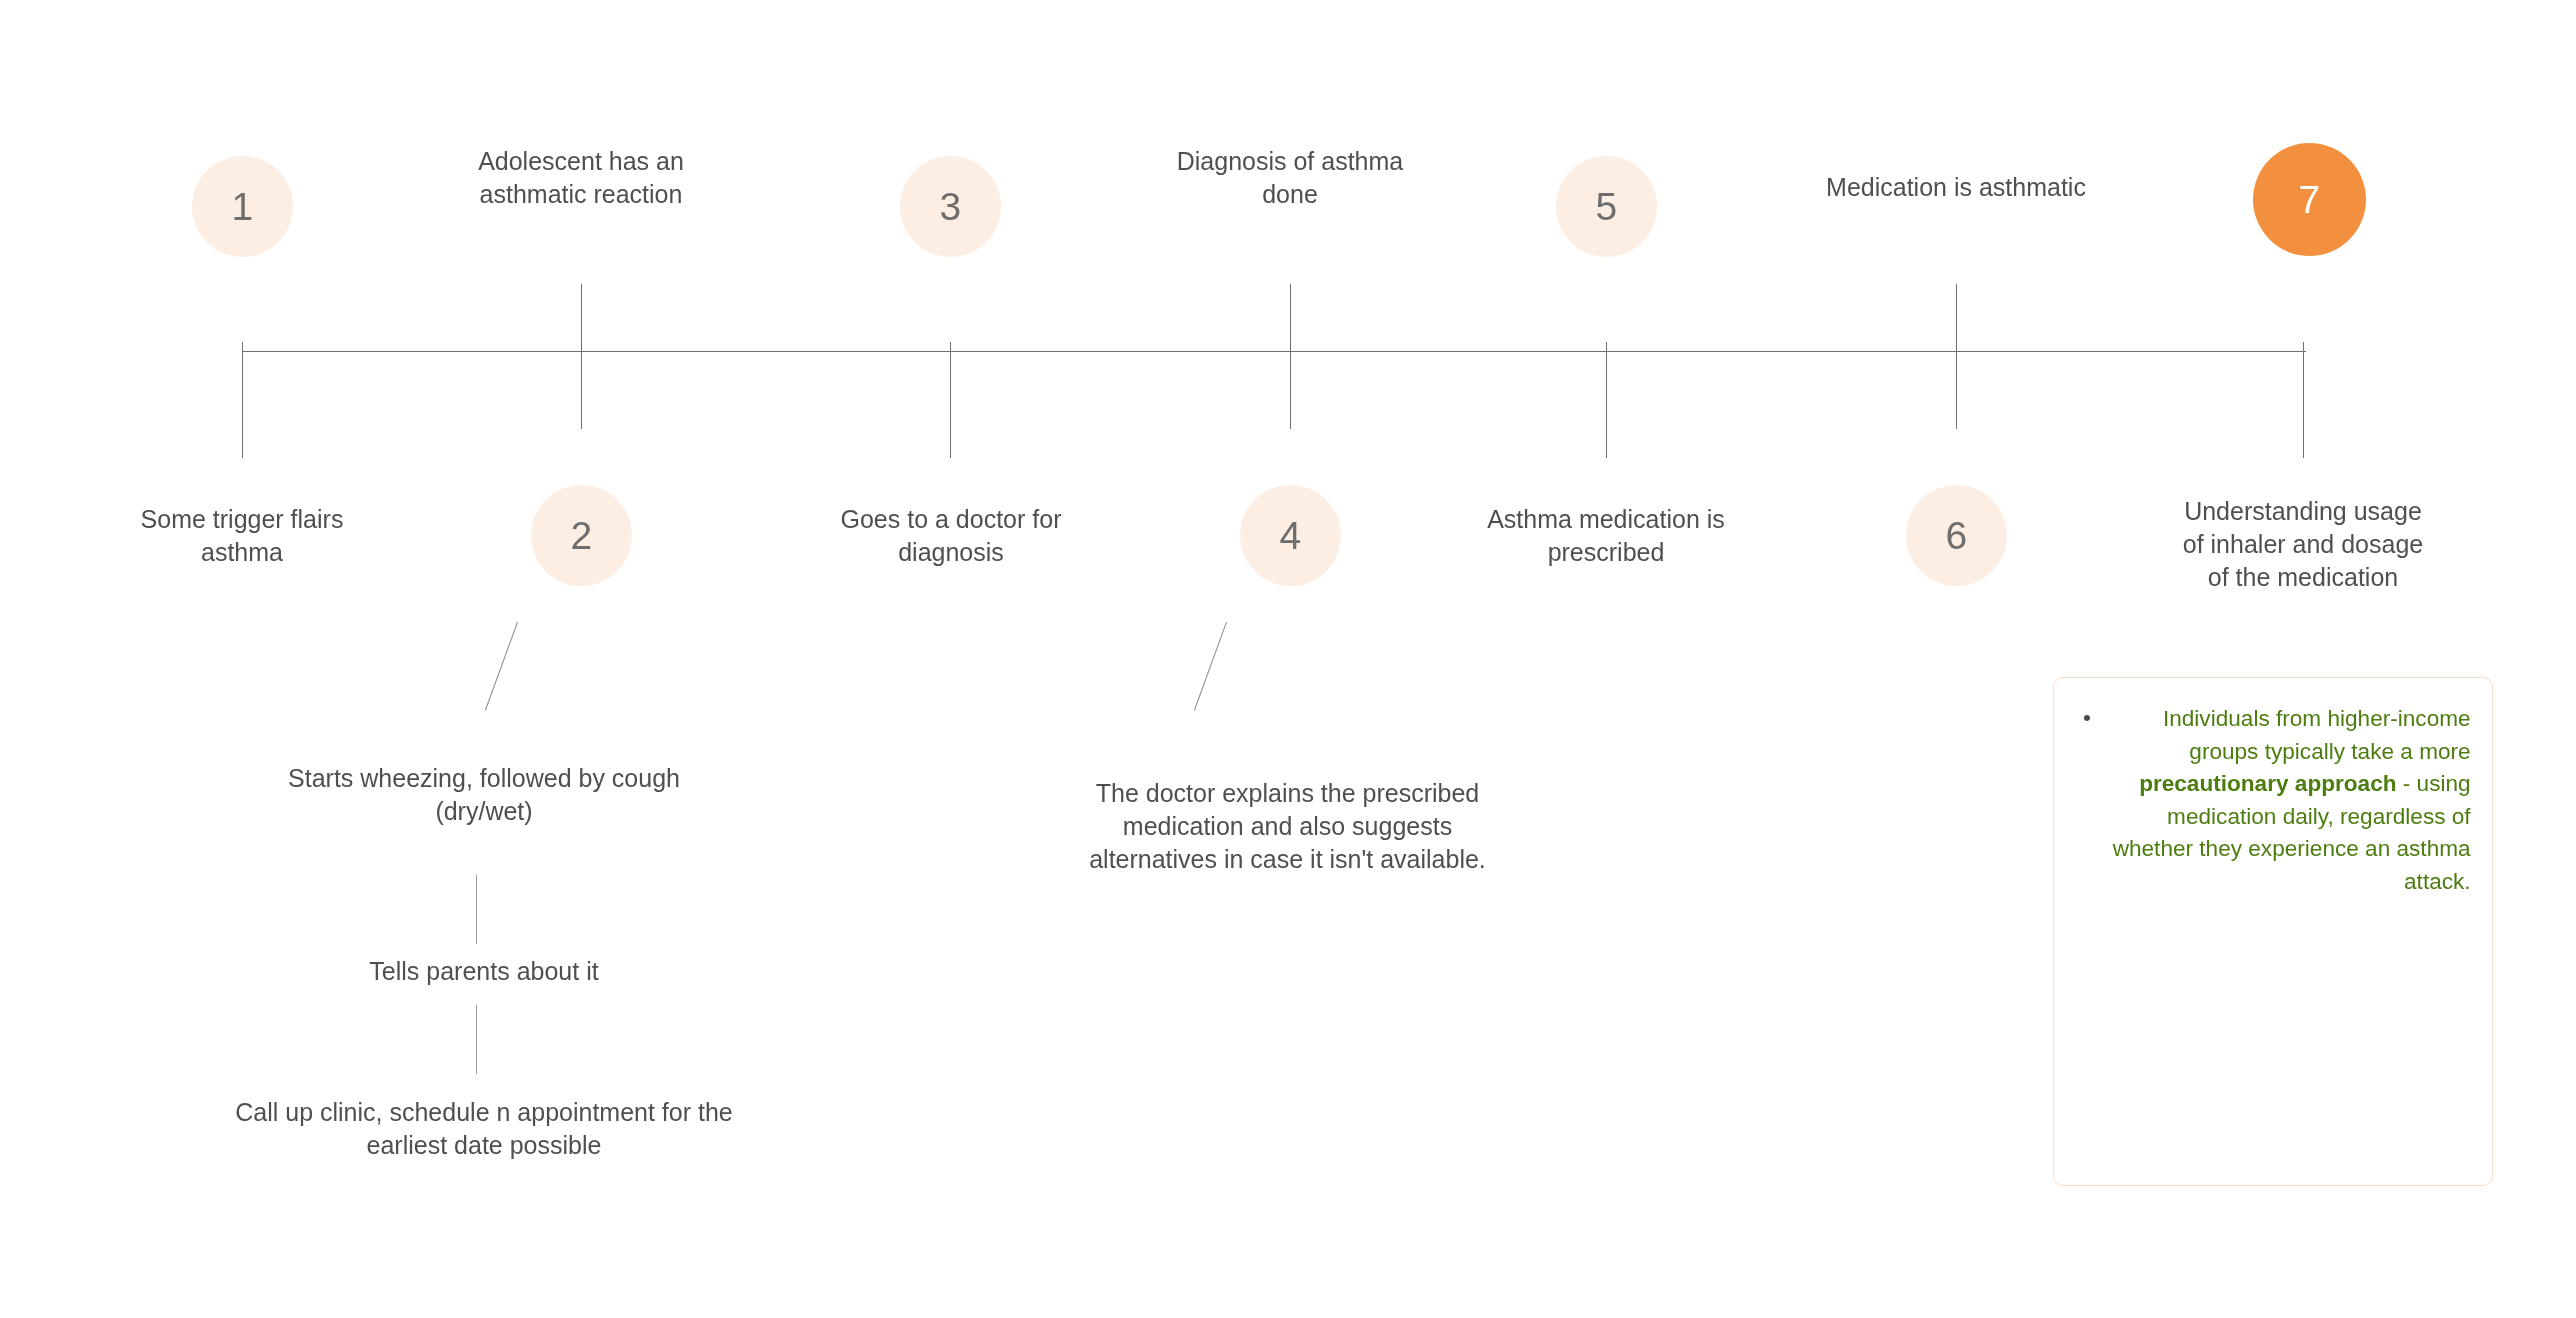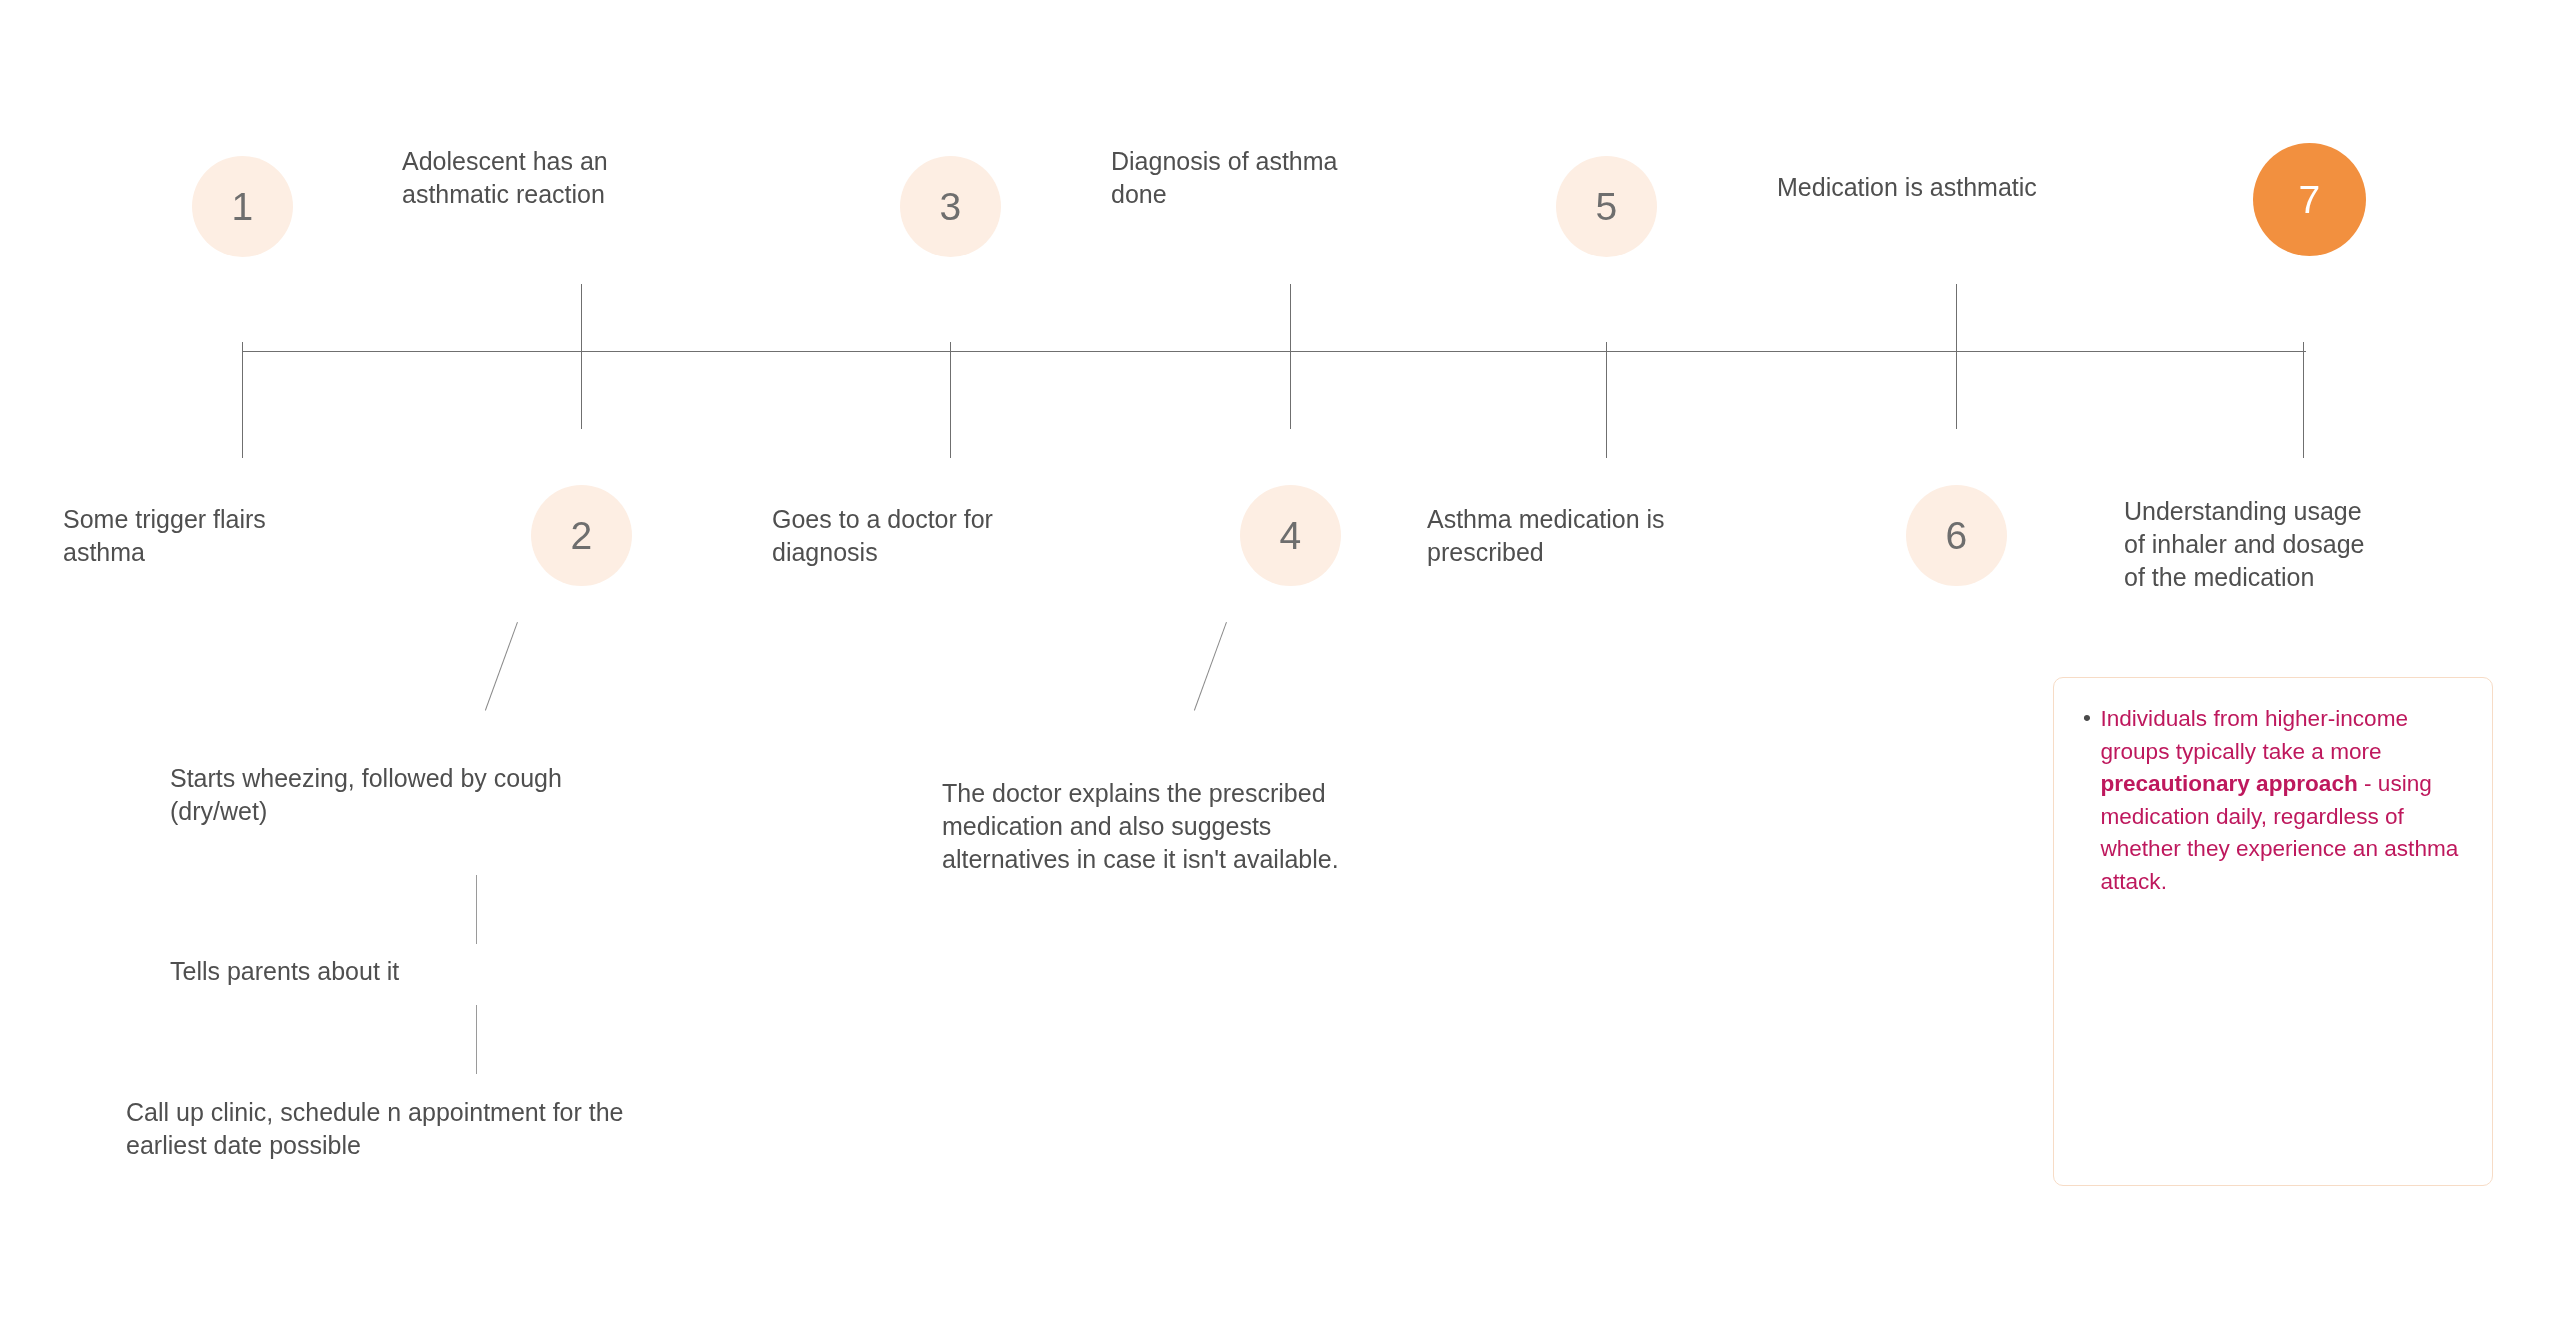--- a/index.html
+++ b/index.html
@@ -55,21 +55,21 @@
     background: #f2903f;
     color: #ffffff;
   }
 
   
   .label {
     position: absolute;
     font-size: 25px;
     line-height: 1.32;
     color: #4f4f4f;
-    text-align: left;
+    text-align: center;
   }
 
   
   .diag {
     position: absolute;
     background: #8a8a8a;
     width: 1.3px;
     transform-origin: top left;
   }
   .vconn {
@@ -95,21 +95,22 @@
     margin: 0;
     padding: 0;
     list-style: none;
   }
   .note-item {
     position: relative;
     padding-left: 25px;
     margin-bottom: 16.3px;
     font-size: 22.6px;
     line-height: 1.44;
-    color: #be185d;
+    color: #4d7c0f;
+    text-align: right;
   }
   .note-item::before {
     content: "•";
     position: absolute;
     left: 7.5px;
     top: -1.3px;
     font-size: 22.6px;
     color: #4a4a4a;
   }
   .note-item b {

